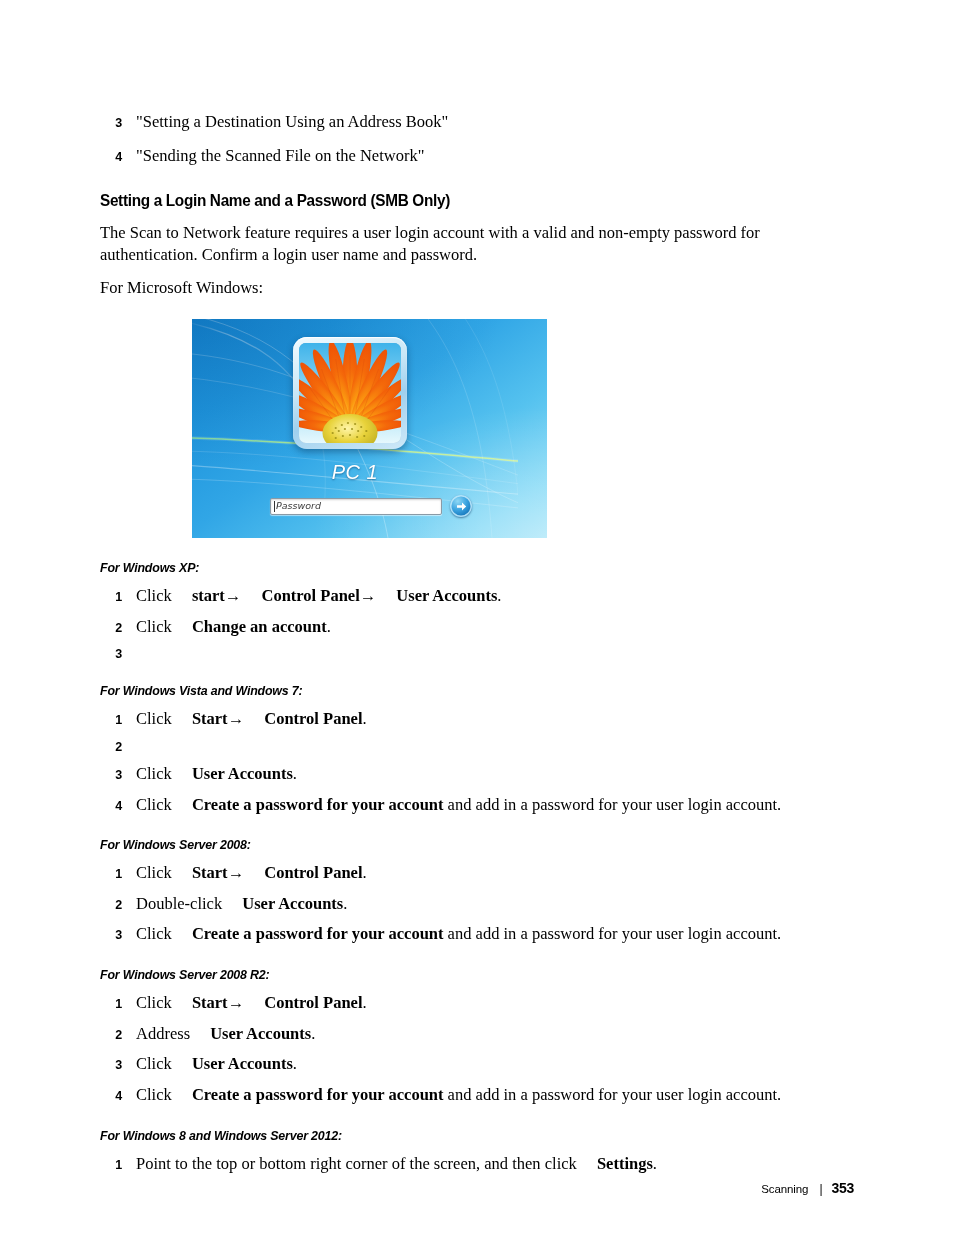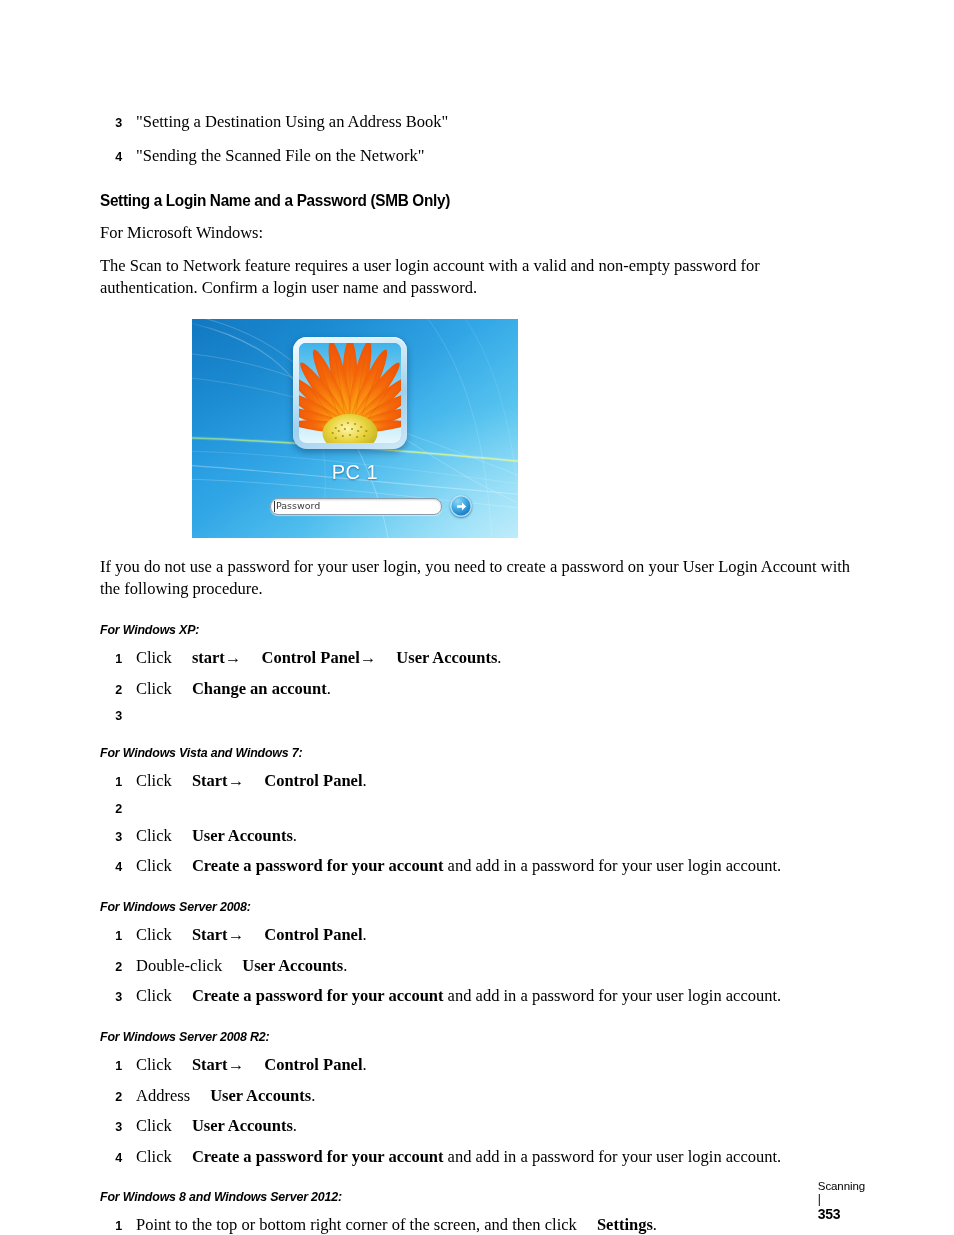--- a/index.html
+++ b/index.html
@@ -86,30 +86,31 @@
     margin: 22px 0 11px 0;
   }
 
   
   .shot-wrap {
     margin: 20px 0 18px 0;
     padding-left: 92px;
   }
   .shot {
     position: relative;
-    width: 326px;
+    width: 355px;
     height: 219px;
     overflow: hidden;
     background: linear-gradient(145deg,
         #1689d6 0%,
         #1f95dd 22%,
         #31a6e6 45%,
         #55c2ef 68%,
         #86daf6 88%,
         #a3e4f8 100%);
+    font-style: italic;
   }
   
   .shot .vig {
     position: absolute;
     inset: 0;
     background:
       radial-gradient(ellipse 150% 120% at 0% 0%, rgba(0,60,120,0.22) 0%, rgba(0,60,120,0.0) 58%),
       radial-gradient(ellipse 110% 100% at 100% 100%, rgba(255,255,255,0.30) 0%, rgba(255,255,255,0) 60%);
     pointer-events: none;
   }
@@ -165,21 +166,21 @@
     left: 78px;
     top: 176px;
     display: flex;
     align-items: center;
   }
   .pw-input {
     width: 172px;
     height: 17px;
     background: #ffffff;
     border: 1px solid #8a9aa6;
-    border-radius: 8px;
+    border-radius: 2px;
     box-shadow: inset 0 1px 2px rgba(0,0,0,0.18), 0 1px 1px rgba(255,255,255,0.55);
     display: flex;
     align-items: center;
     padding: 0 3px;
     box-sizing: border-box;
     position: relative;
   }
   .pw-caret {
     width: 1px;
     height: 11px;
@@ -206,21 +207,20 @@
   .go-btn svg { display: block; }
 
   
   .footer {
     position: absolute;
     right: 100px;
     top: 1180px;
     display: flex;
     align-items: baseline;
     justify-content: flex-end;
-    flex-direction: column;
   }
   .footer .f-sec {
     font-family: "Liberation Sans", sans-serif;
     font-size: 11.5px;
     letter-spacing: -0.1px;
     color: #000;
   }
   .footer .f-bar {
     font-family: "Liberation Sans", sans-serif;
     font-size: 12px;
@@ -247,22 +247,22 @@
         <span class="txt">"Setting a Destination Using an Address Book"</span>
       </div>
       <div class="num-row">
         <span class="num">4</span>
         <span class="txt">"Sending the Scanned File on the Network"</span>
       </div>
     </div>
 
     <div class="h2">Setting a Login Name and a Password (SMB Only)</div>
 
+    <p class="para">The Scan to Network feature requires a user login account with a valid and non-empty password for authentication. Confirm a login user name and password.</p>
     <p class="para">For Microsoft Windows:</p>
-    <p class="para">The Scan to Network feature requires a user login account with a valid and non-empty password for authentication. Confirm a login user name and password.</p>
 
     <div class="shot-wrap">
       <div class="shot">
 
         <svg class="streaks" viewBox="0 0 326 219" preserveAspectRatio="none">
           <defs>
             <linearGradient id="gray" x1="0" y1="0" x2="1" y2="0">
               <stop offset="0%" stop-color="#7fe08a" stop-opacity="0.9"></stop>
               <stop offset="45%" stop-color="#b8f07a" stop-opacity="0.95"></stop>
               <stop offset="100%" stop-color="#d9f87a" stop-opacity="0.85"></stop>
@@ -376,21 +376,20 @@
           <div class="go-btn">
             <svg width="13" height="13" viewBox="0 0 13 13">
               <path d="M2 5.2 h5 V2.6 L11.2 6.5 L7 10.4 V7.8 H2 Z" fill="#ffffff"></path>
             </svg>
           </div>
         </div>
 
       </div>
     </div>
 
-    <p class="para">If you do not use a password for your user login, you need to create a password on your User Login Account with the following procedure.</p>
 
     <div class="h3">For Windows XP:</div>
     <div>
       <div class="num-row">
         <span class="num">1</span>
         <span class="txt"><span>Click </span><b>start</b><span>→ </span><b>Control Panel</b><span>→ </span><b>User Accounts</b><span>.</span></span>
       </div>
       <div class="num-row">
         <span class="num">2</span>
         <span class="txt"><span>Click </span><b>Change an account</b><span>.</span></span>

